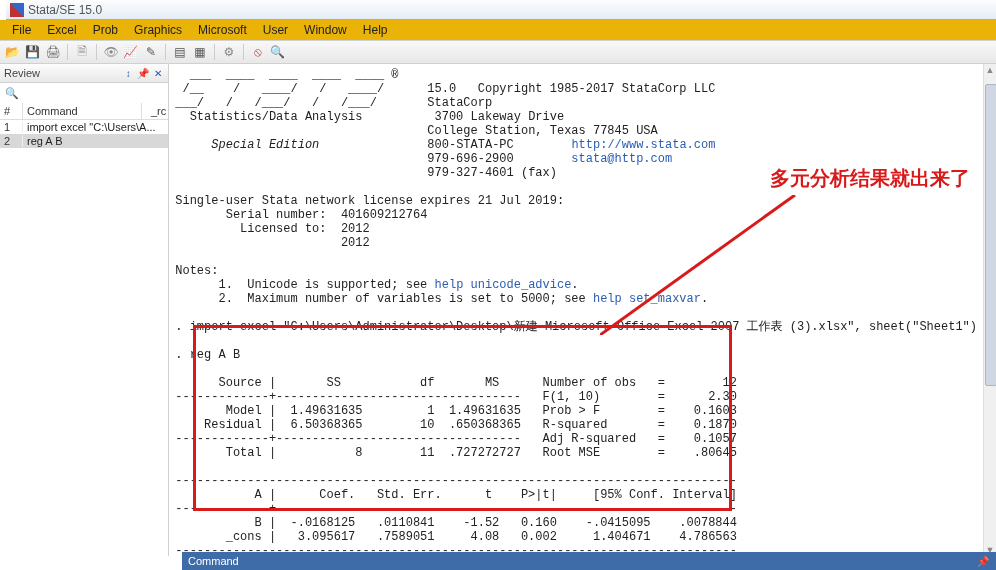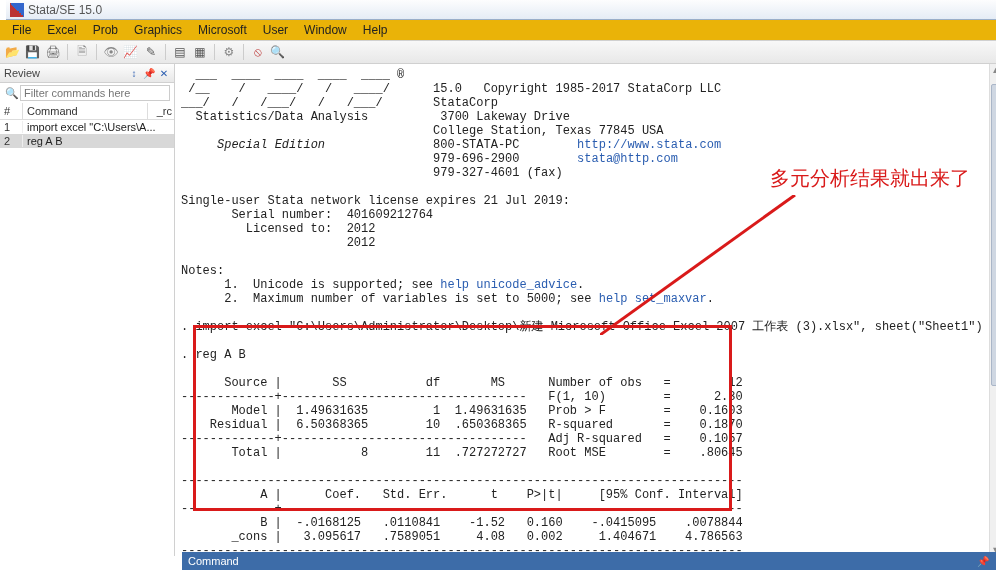--- a/index.html
+++ b/index.html
@@ -158,21 +158,21 @@
     border:3px solid #d91a1a;
     pointer-events:none;
   }
   .ann-text{
     position:absolute;
     left:770px;
     top:165px;
     color:#d91a1a;
     font-family:"Microsoft YaHei","SimHei",sans-serif;
     font-size:20px;
-    font-weight:normal;
+    font-weight:bold;
   }
   .ann-line{
     position:absolute;
     left:600px;
     top:195px;
     width:200px;
     height:140px;
     pointer-events:none;
   }
   
@@ -250,21 +250,20 @@
     <div class="review-header">
       <span class="rtitle">Review</span>
       <span class="ricons">
         <span>↕</span>
         <span>📌</span>
         <span>✕</span>
       </span>
     </div>
     <div class="review-filter">
       <span class="review-search-icon">🔍</span>
-      <input type="text" placeholder="Filter commands here" style="">
     </div>
     <div class="review-cols">
       <div>#</div>
       <div>Command</div>
       <div>_rc</div>
     </div>
     <div class="review-list">
       <div class="review-row">
         <span class="rn">1</span>
         <span class="rcmd">import excel "C:\Users\A...</span>

